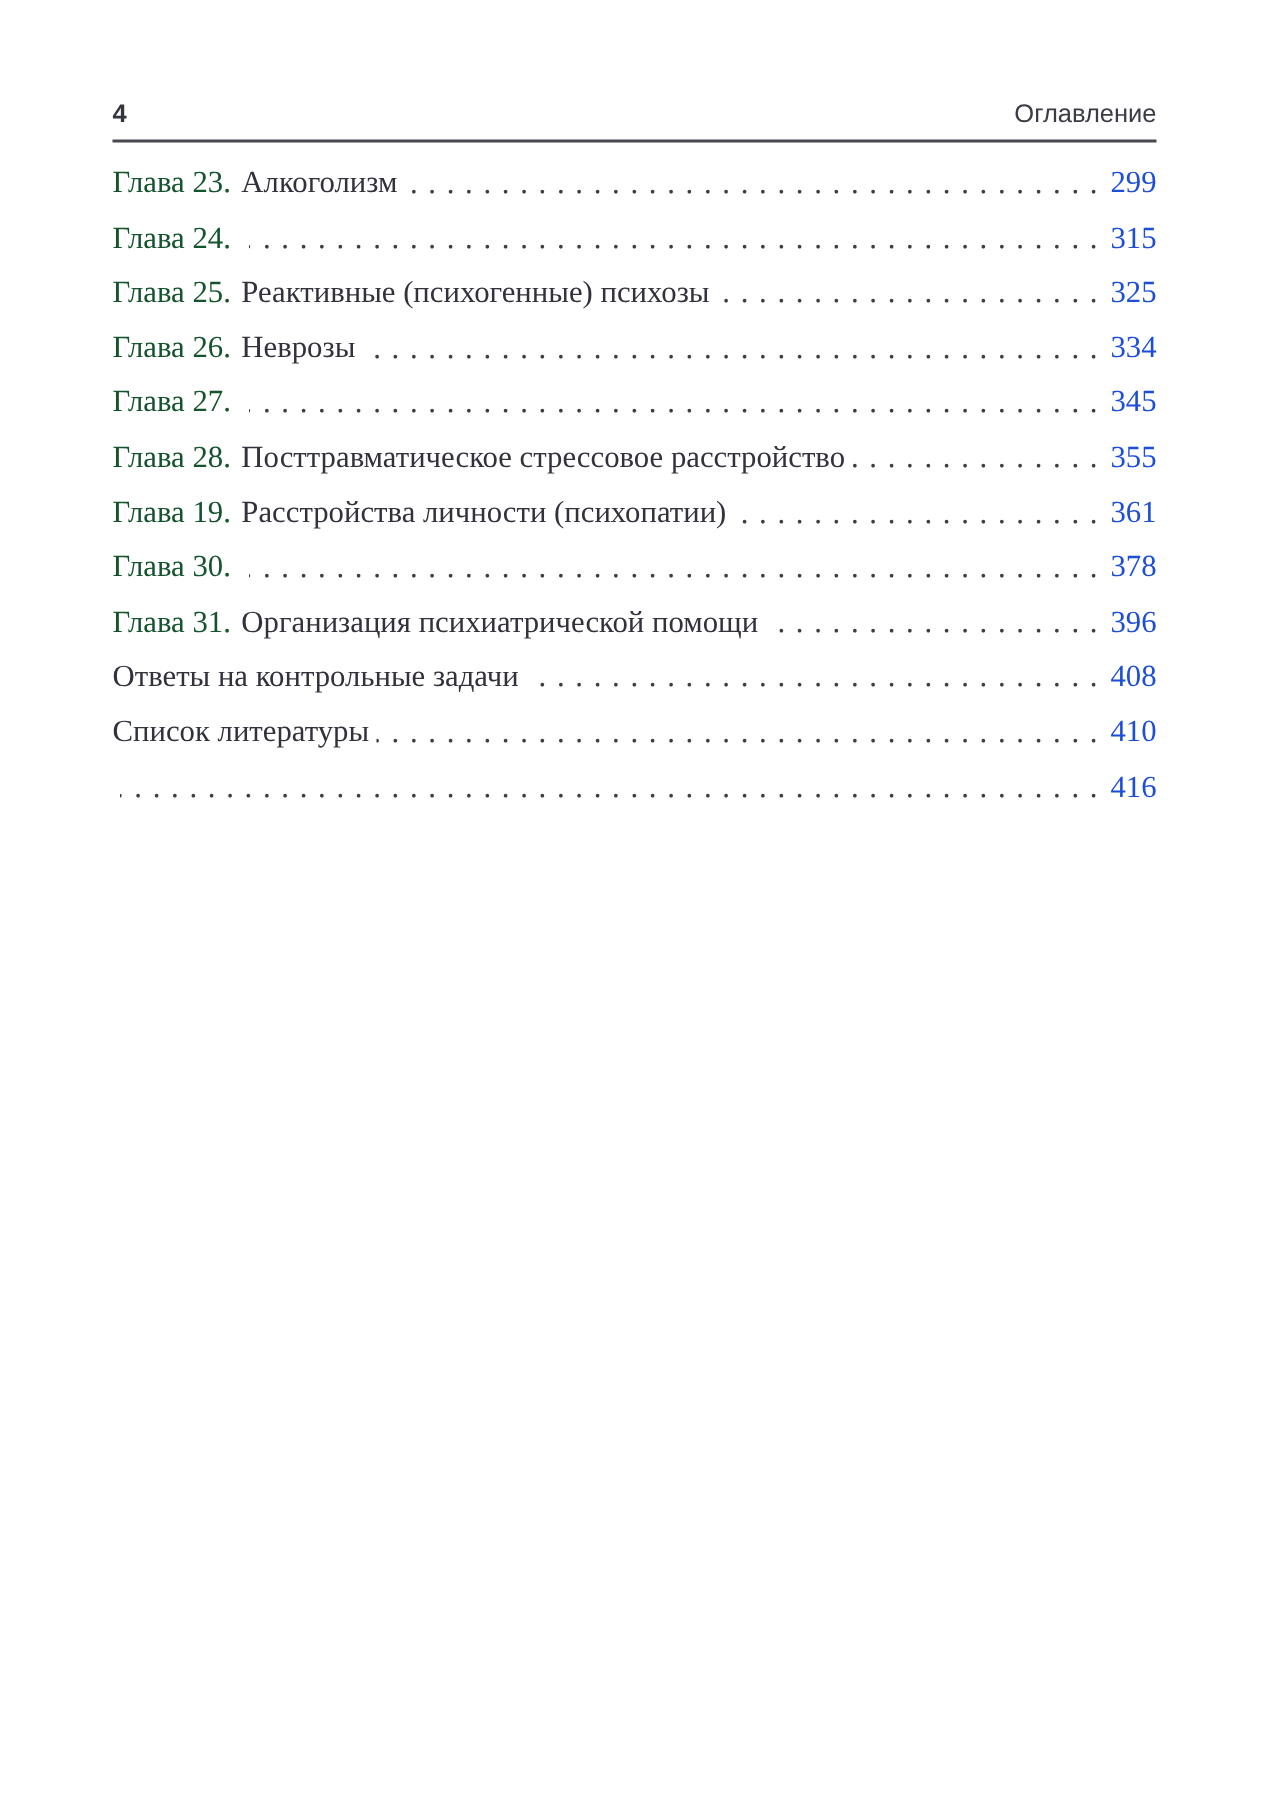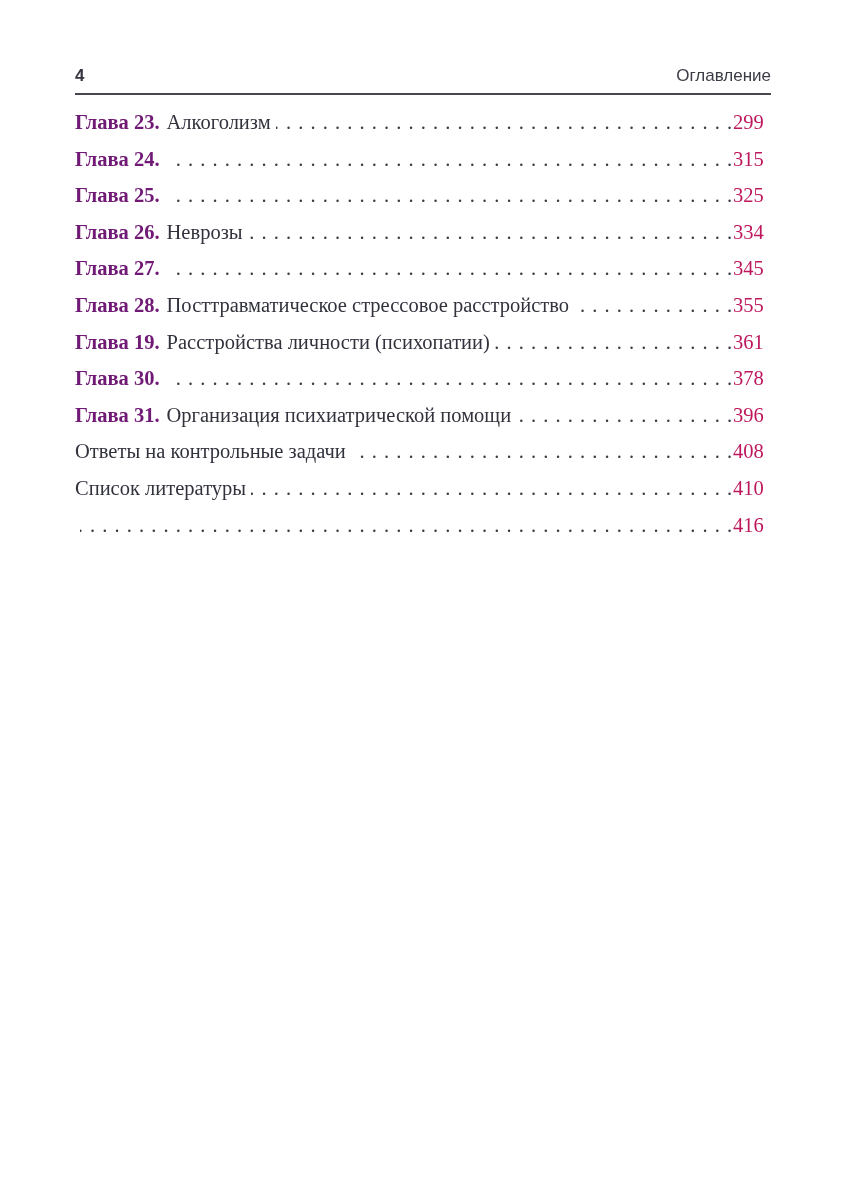--- a/index.html
+++ b/index.html
@@ -45,45 +45,45 @@
     font-family: "Liberation Serif", "DejaVu Serif", serif;
     font-size: 20.5px;
     color: #31323c;
   }
   .toc-row {
     display: flex;
     align-items: baseline;
     height: 36.6px;
   }
   .toc-label {
-    font-weight: bold;
+    font-weight: normal;
     white-space: nowrap;
-    color: #701a75;
+    color: #14532d;
   }
   .toc-label:not(:empty) {
     margin-right: 7px;
   }
   .toc-title {
     white-space: nowrap;
   }
   .toc-leader {
     flex: 1 1 auto;
     overflow: hidden;
     white-space: nowrap;
     margin-left: 5px;
     letter-spacing: 1px;
     color: #3c3d46;
     direction: rtl;
     text-align: left;
   }
   .toc-page {
     white-space: nowrap;
-    text-align: left;
+    text-align: right;
     min-width: 38px;
-    color: #be185d;
+    color: #1d4ed8;
   }
 </style>
 </head>
 <body>
 
 <div class="page">
   <div class="content">
 
     <div class="running-head">
       <span class="folio">4</span>
@@ -99,20 +99,21 @@
       </div>
 
       <div class="toc-row">
         <span class="toc-label">Глава 24.</span>
         <span class="toc-leader">. . . . . . . . . . . . . . . . . . . . . . . . . . . . . . . . . . . . . . . . . . . . . . . . . . . . . . . . . . . . . . . . . . . . . . . . . . . . . . . . . . . . . . . . . .</span>
         <span class="toc-page">315</span>
       </div>
 
       <div class="toc-row">
         <span class="toc-label">Глава 25.</span>
+        <span class="toc-title">Реактивные (психогенные) психозы</span>
         <span class="toc-leader">. . . . . . . . . . . . . . . . . . . . . . . . . . . . . . . . . . . . . . . . . . . . . . . . . . . . . . . . . . . . . . . . . . . . . . . . . . . . . . . . . . . . . . . . . .</span>
         <span class="toc-page">325</span>
       </div>
 
       <div class="toc-row">
         <span class="toc-label">Глава 26.</span>
         <span class="toc-title">Неврозы</span>
         <span class="toc-leader">. . . . . . . . . . . . . . . . . . . . . . . . . . . . . . . . . . . . . . . . . . . . . . . . . . . . . . . . . . . . . . . . . . . . . . . . . . . . . . . . . . . . . . . . . .</span>
         <span class="toc-page">334</span>
       </div>

